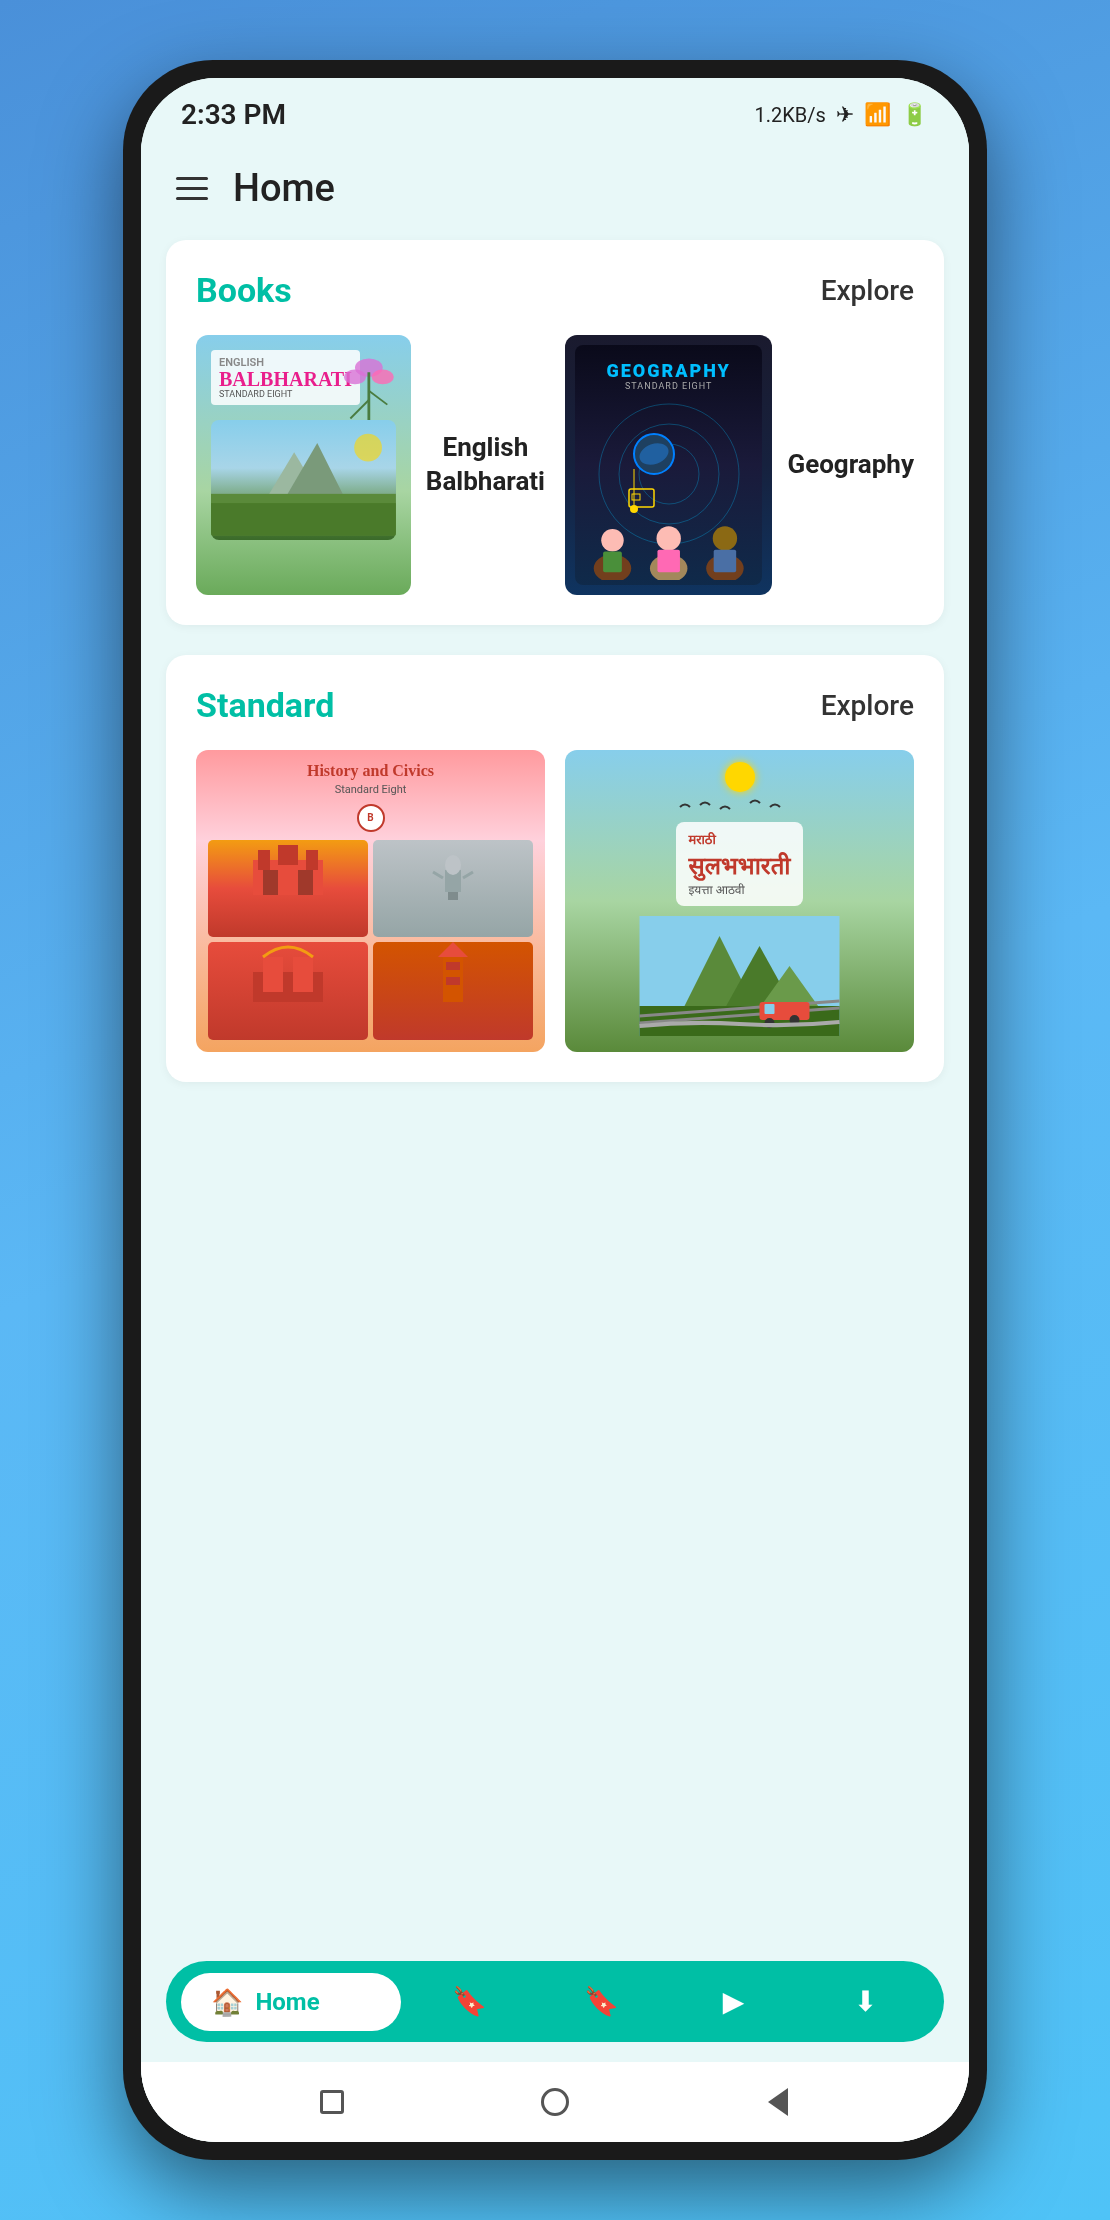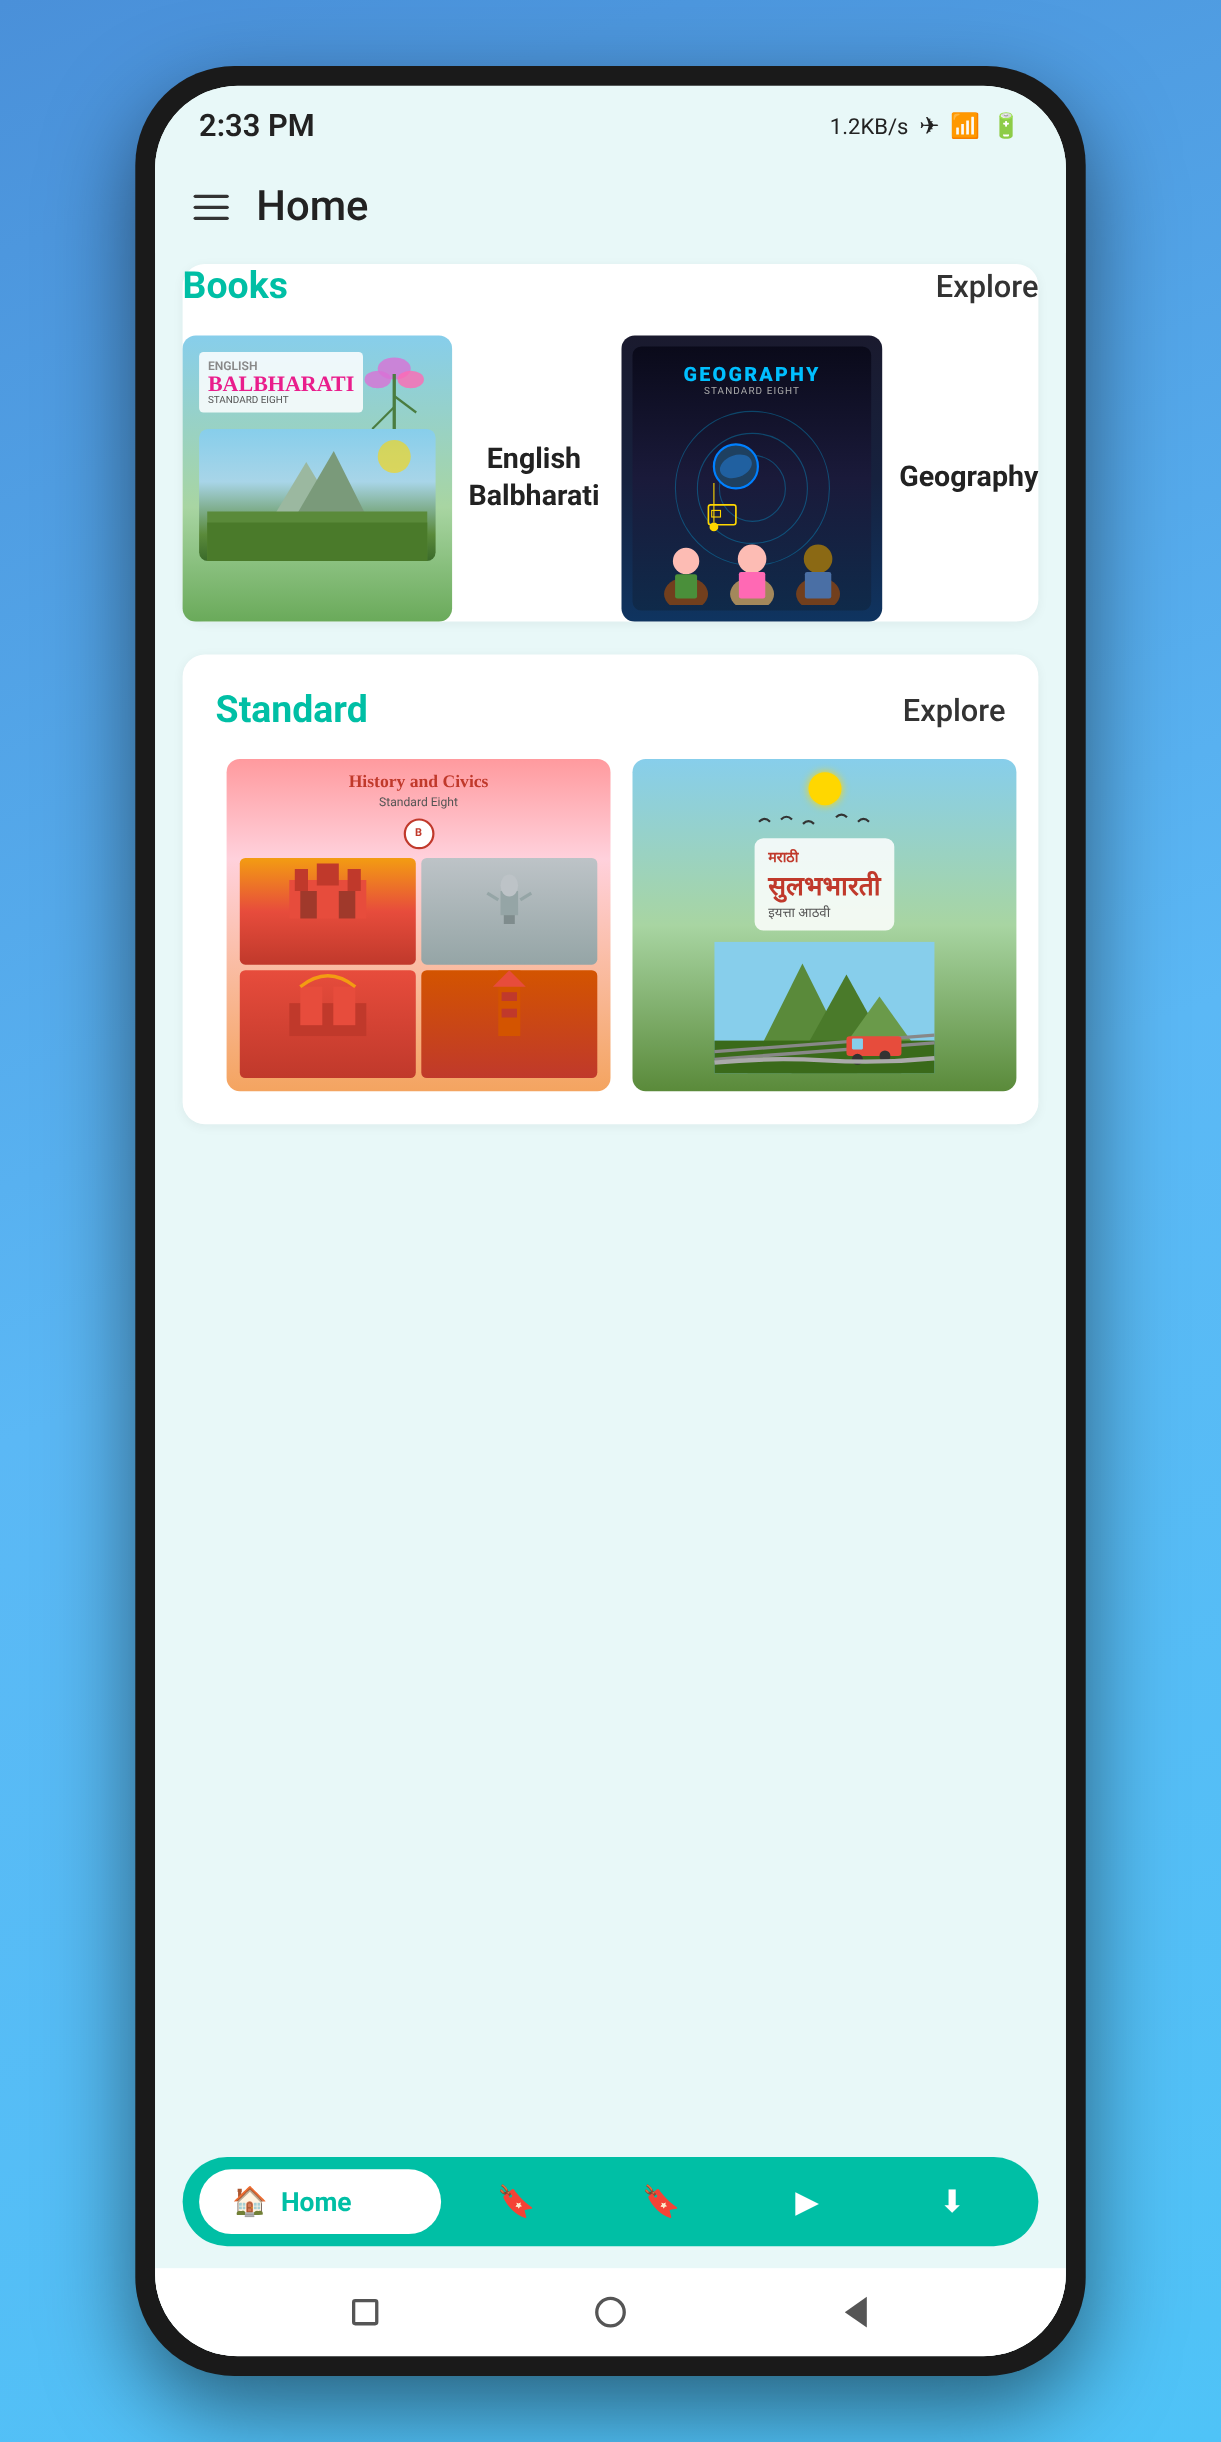--- a/index.html
+++ b/index.html
@@ -111,20 +111,21 @@
       flex: 1;
       overflow-y: auto;
       padding: 10px 25px 20px;
       display: flex;
       flex-direction: column;
       gap: 30px;
     }
     .section-card {
       background: white;
       border-radius: 20px;
+      padding: 30px;
       box-shadow: 0 2px 10px rgba(0,0,0,0.05);
     }
     .section-header {
       display: flex;
       justify-content: space-between;
       align-items: center;
       margin-bottom: 25px;
     }
     .section-title {
       font-size: 34px;
@@ -189,21 +190,20 @@
       gap: 20px;
     }
     .solution-item {
       cursor: pointer;
     }
     .solution-cover {
       width: 100%;
       height: 270px;
       border-radius: 12px;
       overflow: hidden;
-      margin-left: 10px;
     }
     .history-cover {
       background: linear-gradient(180deg, #ff9a9e 0%, #ffd1dc 30%, #f4a460 100%);
       padding: 12px;
       height: 100%;
       display: flex;
       flex-direction: column;
     }
     .marathi-cover {
       background: linear-gradient(180deg, #87ceeb 0%, #a8d5a2 50%, #5a8a3a 100%);

